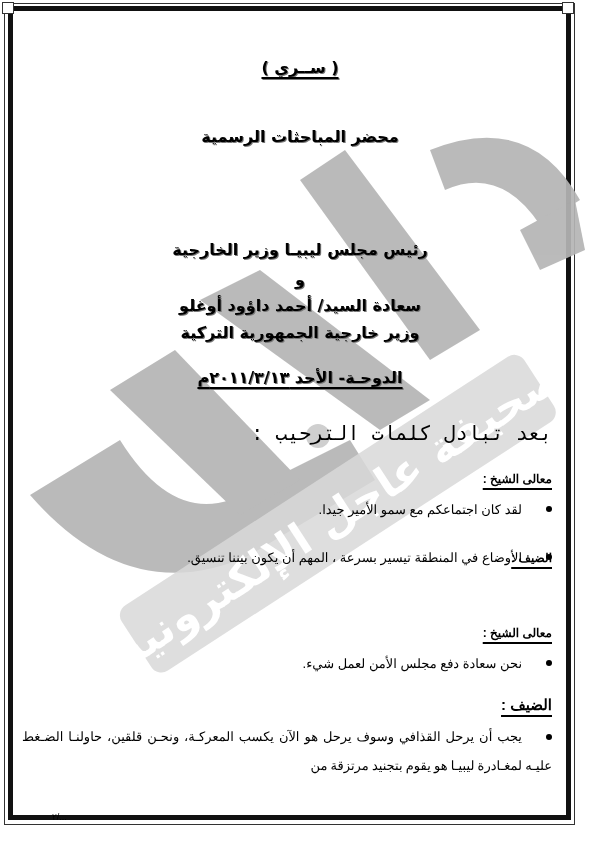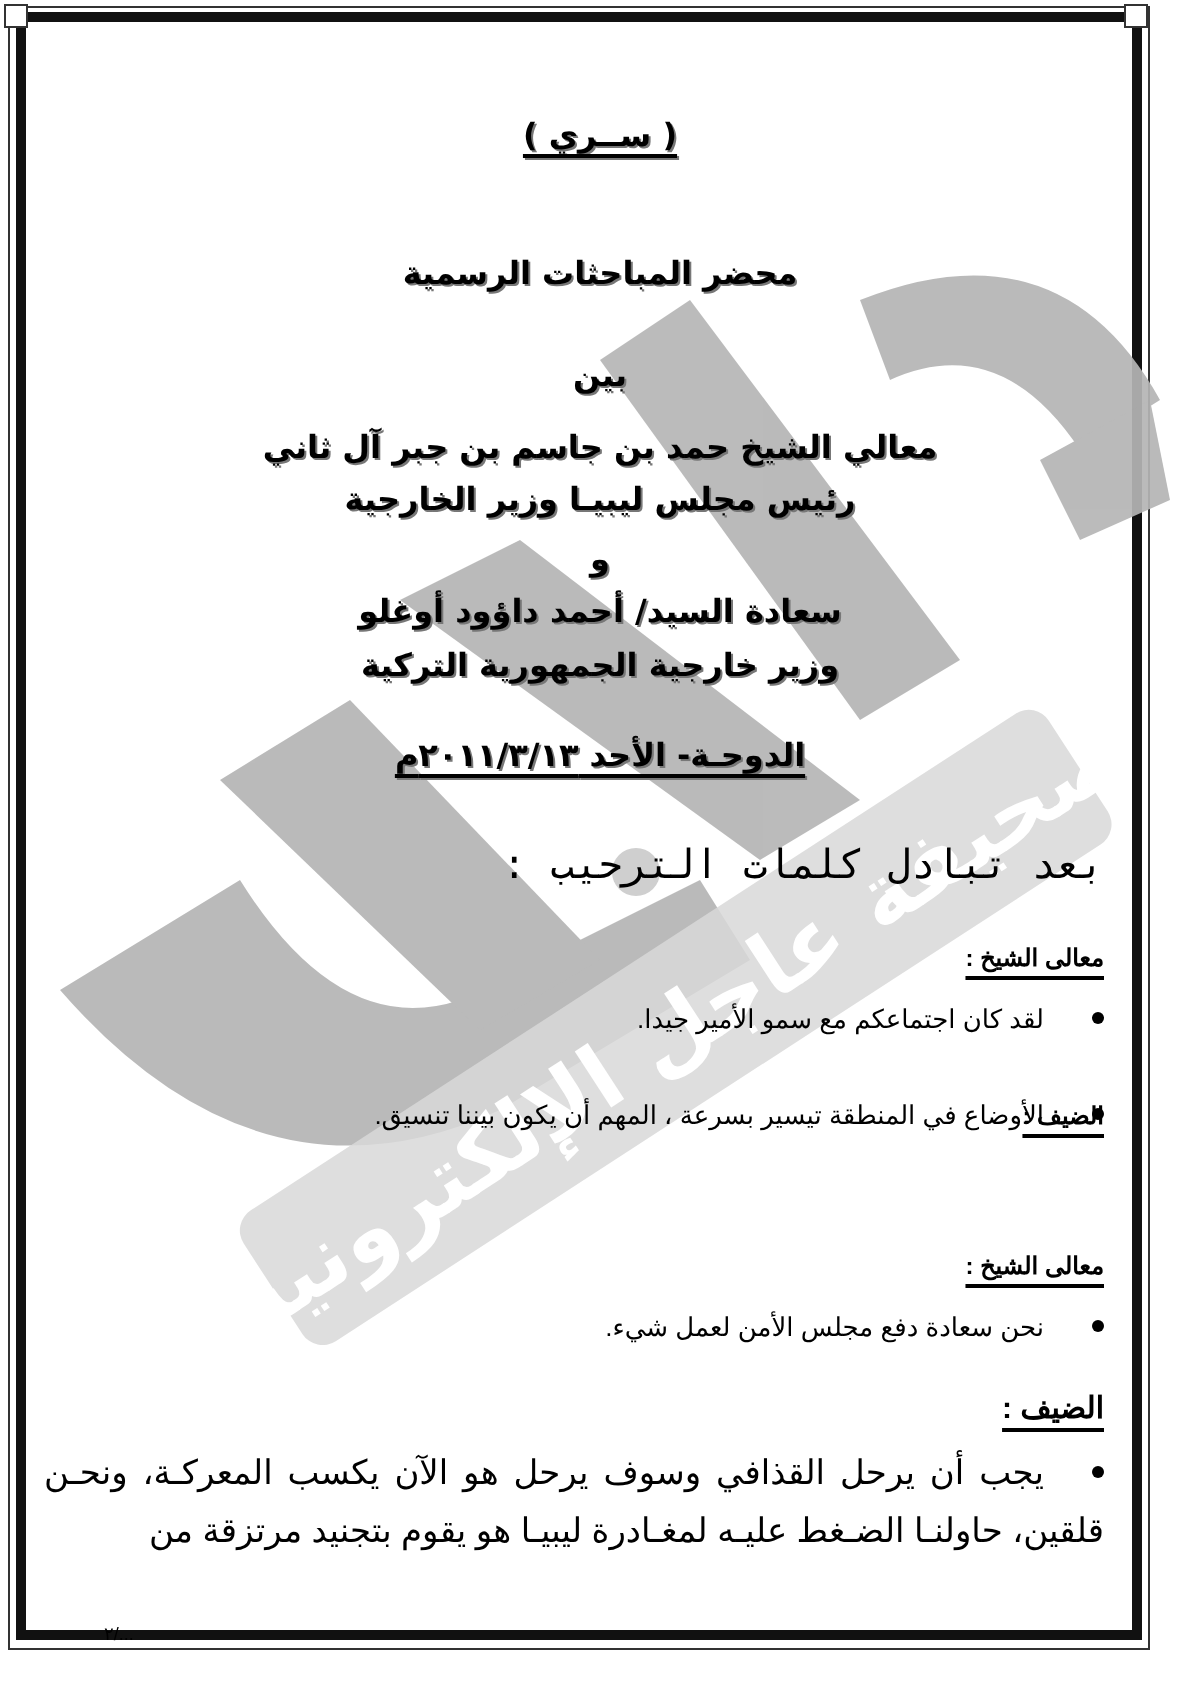--- a/index.html
+++ b/index.html
@@ -106,24 +106,24 @@
       border-radius: 50%;
       background: #000;
       vertical-align: middle;
       margin-left: 24px;
       margin-bottom: 3px;
     }
     .long-text {
       position: absolute;
       right: 28px;
       width: 530px;
-      font-size: 17px;
+      font-size: 13px;
       line-height: 29px;
       text-align: justify;
-      font-family: Liberation Sans, sans-serif;
+      font-family: Liberation Serif, serif;
     }
     .long-text .bullet-dot {
       margin-left: 24px;
     }
     .footer-page {
       position: absolute;
       left: 32px;
       top: 812px;
       font-size: 9px;
       direction: ltr;
@@ -158,23 +158,21 @@
   </g>
   <circle cx="318" cy="436" r="12" fill="#cfcfcf"></circle>
 </svg>
 
 <div class="content">
 
   <div class="center-line underline" style="top:58px;">( ســري )</div>
 
   <div class="center-line" style="top:127px;">محضر المباحثات الرسمية</div>
 
-  <div class="center-line" style="top:178px;">بين</div>
-
-  <div class="center-line" style="top:214px;">معالي الشيخ حمد بن جاسم بن جبر آل ثاني</div>
+
   <div class="center-line" style="top:240px;">رئيس مجلس ليبيـا وزير الخارجية</div>
 
   <div class="center-line" style="top:270px;">و</div>
 
   <div class="center-line" style="top:323px;">وزير خارجية الجمهورية التركية</div>
   <div class="center-line" style="top:296px;">سعادة السيد/ أحمد داؤود أوغلو</div>
 
   <div class="center-line underline" style="top:368px;">الدوحـة- الأحد ٢٠١١/٣/١٣م</div>
 
   <div class="para" style="top:425px;">بعد تبادل كلمات الترحيب :</div>

